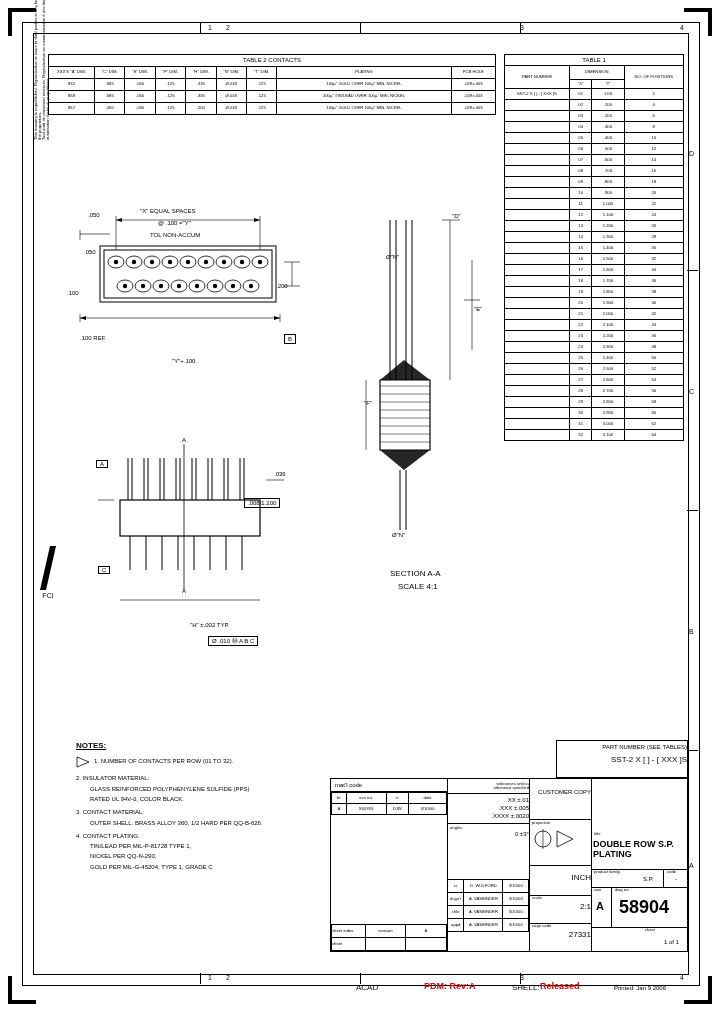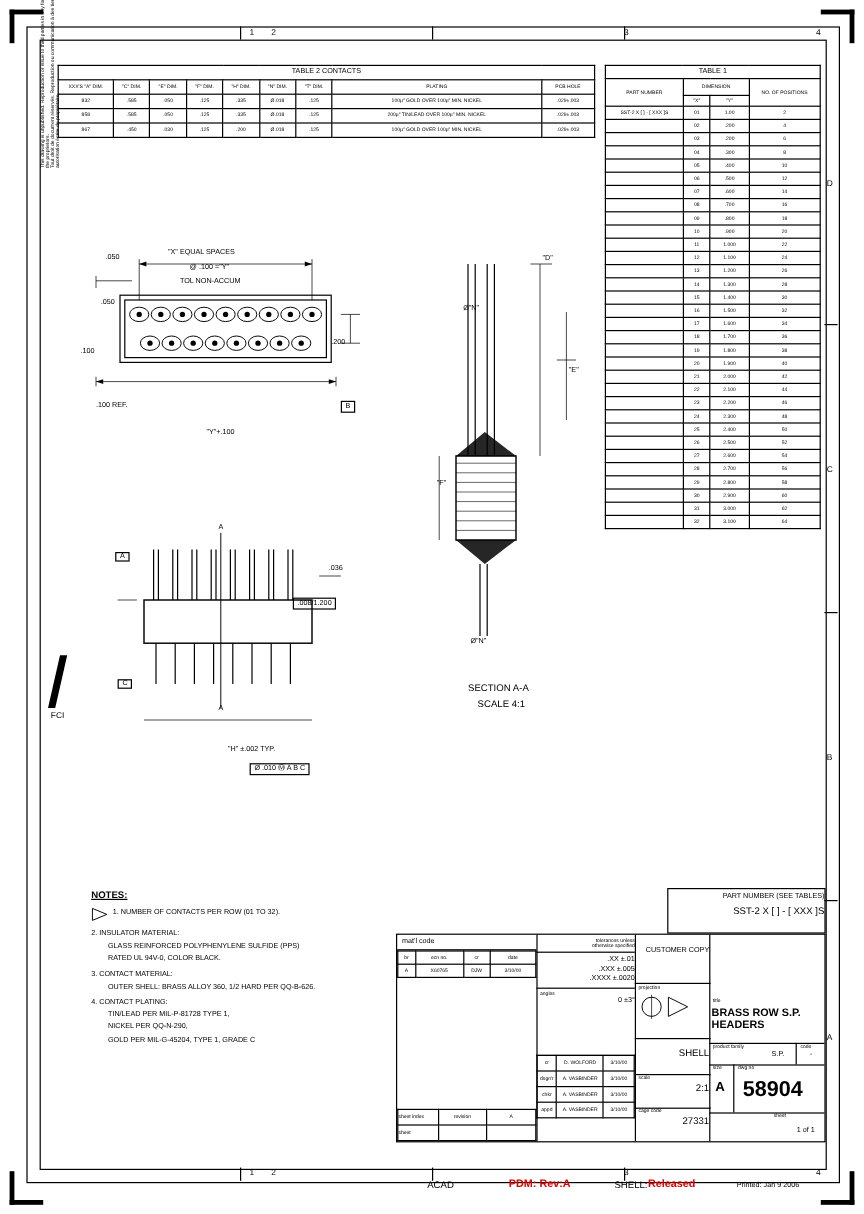--- a/index.html
+++ b/index.html
@@ -629,34 +629,34 @@
       <div class="tiny" style="padding:2px 0 0 3px;">projection</div>
       <div style="text-align:center;padding-top:3px;">
         <svg width="48" height="22" viewBox="0 0 48 22">
             <circle cx="14" cy="11" r="8" fill="none" stroke="#000" stroke-width="0.8"></circle>
             <line x1="14" y1="1" x2="14" y2="21" stroke="#000" stroke-width="0.6"></line>
             <polygon points="28,3 44,11 28,19" fill="none" stroke="#000" stroke-width="0.8"></polygon>
           </svg>
       </div>
     </div>
     <div style="position:absolute;left:198px;top:86px;width:62px;height:30px;border-right:1px solid #000;border-bottom:1px solid #000;">
-      <div class="t8 ctr" style="padding-top:9px;">SHELL</div>
+      <div class="t8 ctr" style="padding-top:9px;">INCH</div>
     </div>
     <div style="position:absolute;left:198px;top:116px;width:62px;height:28px;border-right:1px solid #000;border-bottom:1px solid #000;">
       <div class="tiny" style="padding:1px 0 0 3px;">scale</div>
       <div class="t8 ctr" style="padding-top:3px;">2:1</div>
     </div>
     <div style="position:absolute;left:198px;top:144px;width:62px;height:28px;border-right:1px solid #000;">
       <div class="tiny" style="padding:1px 0 0 3px;">cage code</div>
       <div class="t8 ctr" style="padding-top:3px;">27331</div>
     </div>
 
     <div style="position:absolute;left:260px;top:52px;width:96px;height:38px;border-bottom:1px solid #000;">
       <div class="tiny" style="padding:1px 0 0 3px;">title</div>
-      <div class="t9 bold" style="padding:4px 2px 0 2px;">BRASS ROW S.P. HEADERS</div>
+      <div class="t9 bold" style="padding:4px 2px 0 2px;">DOUBLE ROW S.P. PLATING</div>
     </div>
     <div style="position:absolute;left:260px;top:90px;width:96px;height:18px;border-bottom:1px solid #000;">
       <div class="tiny" style="position:absolute;left:3px;top:1px;">product family</div>
       <div class="t6" style="position:absolute;left:52px;top:7px;">S.P.</div>
       <div class="tiny" style="position:absolute;left:76px;top:1px;">code</div>
       <div class="t6" style="position:absolute;left:84px;top:7px;">-</div>
       <div class="line" style="left:72px;top:0;width:1px;height:18px;"></div>
     </div>
     <div style="position:absolute;left:260px;top:108px;width:96px;height:40px;border-bottom:1px solid #000;">
       <div class="tiny" style="position:absolute;left:3px;top:1px;">size</div>

